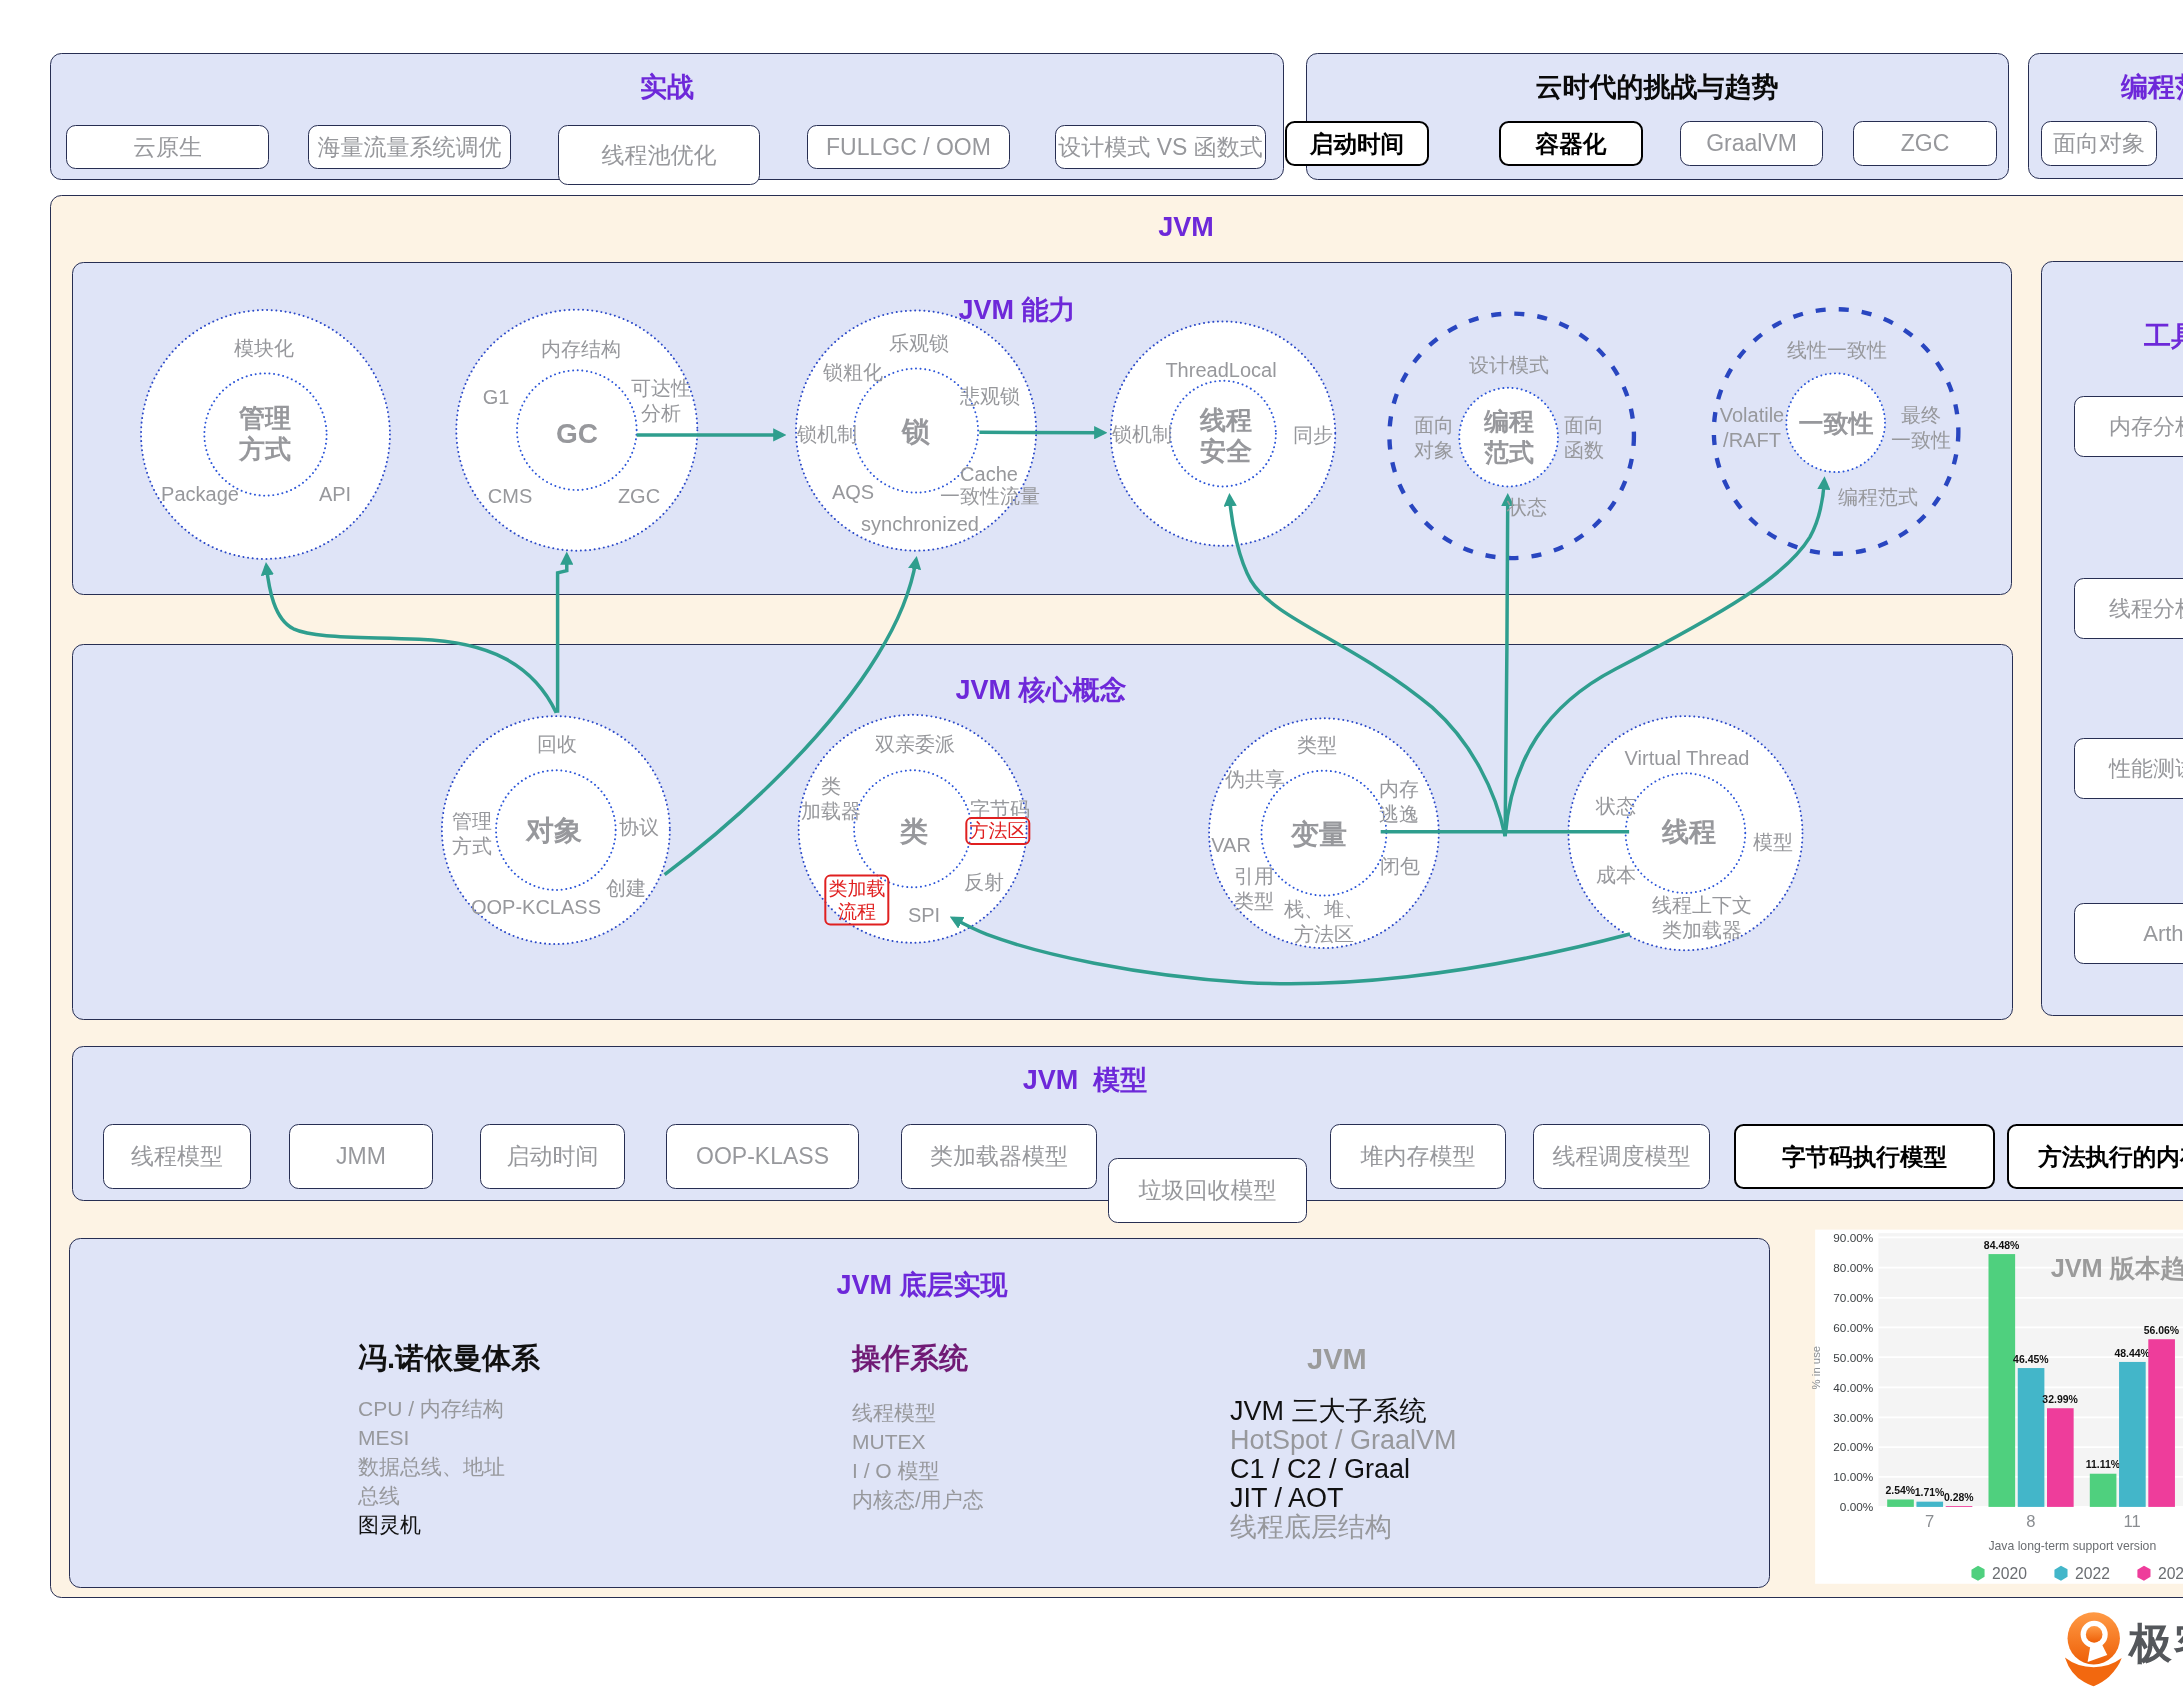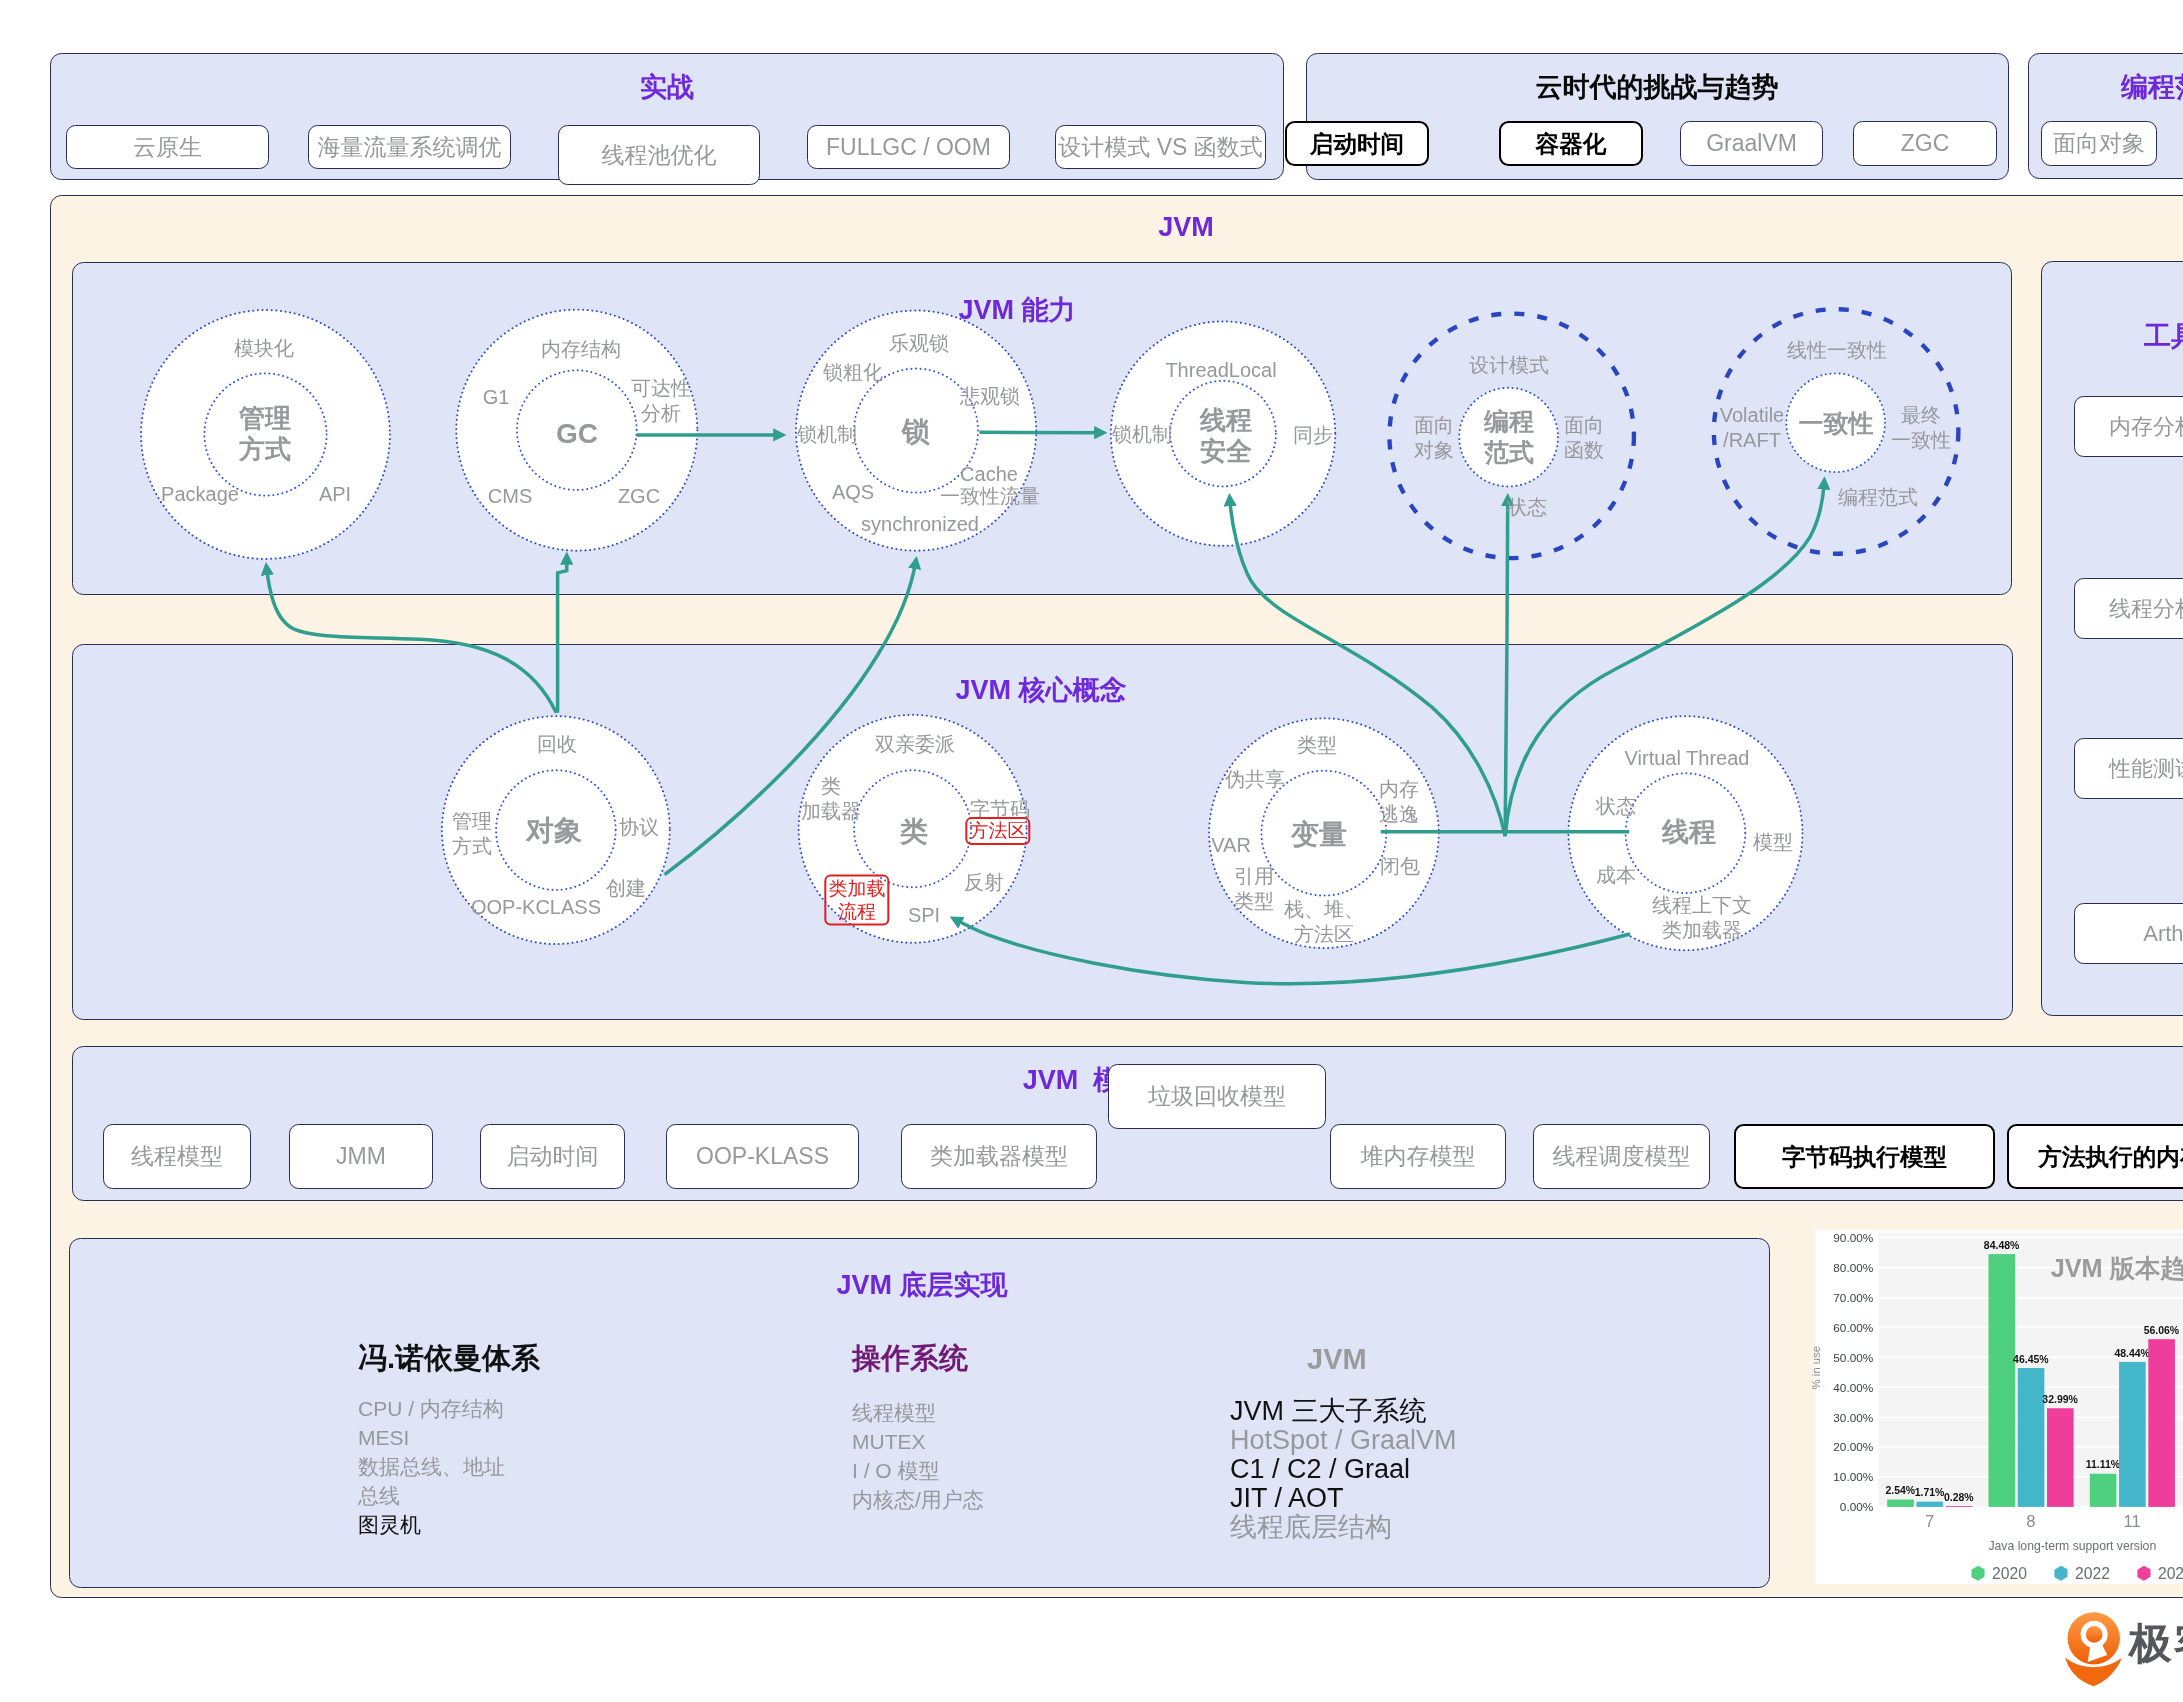--- a/index.html
+++ b/index.html
@@ -47,21 +47,21 @@
 <div class="ttl" style="left:922px;top:1285px">JVM 底层实现</div>
 <div class="btn" style="left:2074px;top:396px;width:202px;height:61px;font-size:22px">内存分析工具</div>
 <div class="btn" style="left:2074px;top:578px;width:202px;height:61px;font-size:22px">线程分析工具</div>
 <div class="btn" style="left:2074px;top:738px;width:202px;height:61px;font-size:22px">性能测试工具</div>
 <div class="btn" style="left:2074px;top:903px;width:202px;height:61px;font-size:22px">Arthas</div>
 <div class="btn" style="left:103px;top:1124px;width:148px;height:65px">线程模型</div>
 <div class="btn" style="left:289px;top:1124px;width:144px;height:65px">JMM</div>
 <div class="btn" style="left:480px;top:1124px;width:145px;height:65px">启动时间</div>
 <div class="btn" style="left:666px;top:1124px;width:193px;height:65px">OOP-KLASS</div>
 <div class="btn" style="left:901px;top:1124px;width:196px;height:65px">类加载器模型</div>
-<div class="btn" style="left:1108px;top:1064px;width:218px;height:65px">垃圾回收模型</div>
+<div class="btn" style="left:1108px;top:1158px;width:199px;height:65px">垃圾回收模型</div>
 <div class="btn" style="left:1330px;top:1124px;width:176px;height:65px">堆内存模型</div>
 <div class="btn" style="left:1533px;top:1124px;width:177px;height:65px">线程调度模型</div>
 <div class="btnd" style="left:1734px;top:1124px;width:261px;height:65px">字节码执行模型</div>
 <div class="btnd" style="left:2007px;top:1124px;width:275px;height:65px">方法执行的内存模型</div>
 <svg width="2371" height="1703" viewBox="0 0 5430 3900">
     <defs>
       <marker id="ah" viewBox="0 0 10 10" refX="7" refY="5" markerWidth="3.8" markerHeight="3.8" orient="auto-start-reverse">
         <path d="M0,0 L10,5 L0,10 z" fill="#2f9e8e"></path>
       </marker>
       <linearGradient id="og" x1="0" y1="0" x2="0" y2="1">

